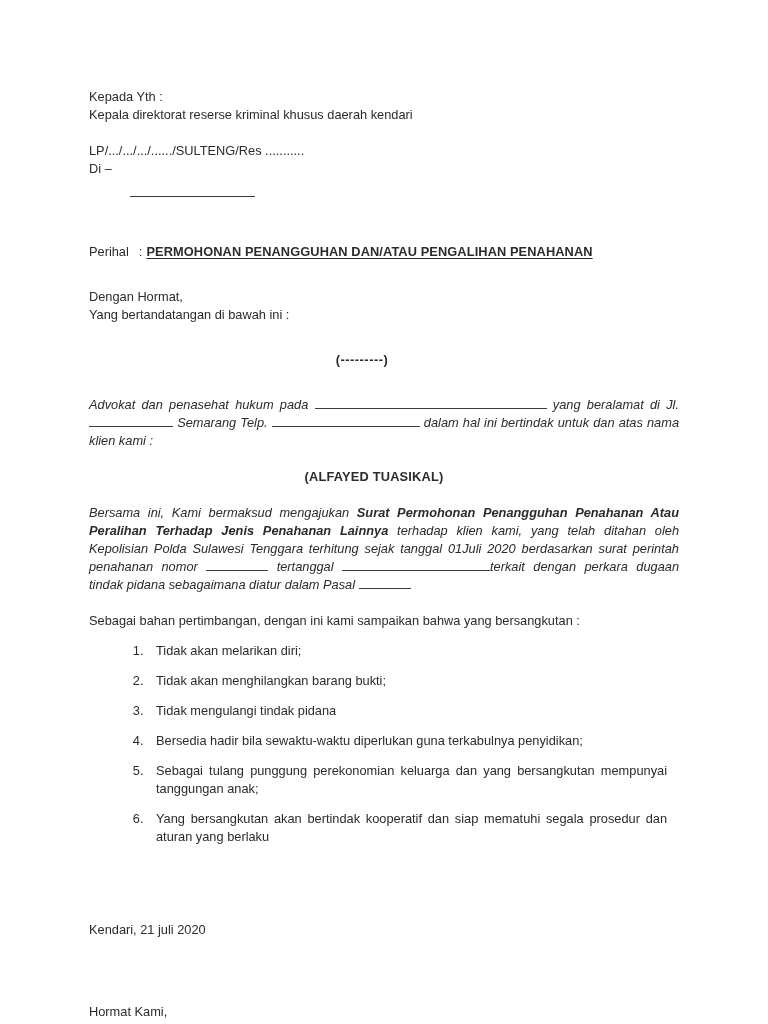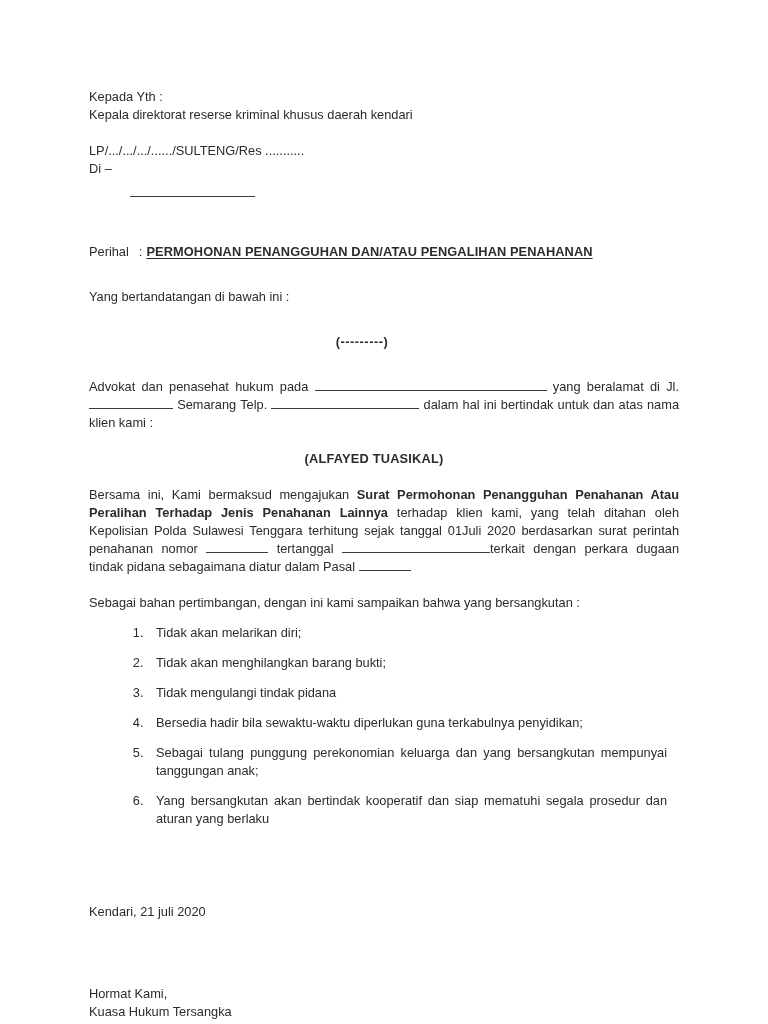--- a/index.html
+++ b/index.html
@@ -64,20 +64,21 @@
     letter-spacing: 0.2px;
     padding-right: 20px;
   }
 
   .justified {
     text-align: justify;
     text-justify: inter-word;
   }
   .justified-last {
     text-align: justify;
+    font-style: italic;
   }
   b { font-weight: bold; }
 
   ol.reasons {
     margin: 0;
     padding: 0 0 0 46px;
     list-style-position: outside;
   }
   ol.reasons li {
     padding-left: 9px;
@@ -114,20 +115,21 @@
 
     <div class="perihal-row">
       <span class="perihal-label">Perihal</span>
       <span class="perihal-colon">:</span>
       <span class="perihal-subject">PERMOHONAN PENANGGUHAN DAN/ATAU PENGALIHAN PENAHANAN</span>
     </div>
 
     <div class="gap-md"></div>
 
     <div>
+      <div class="line">Dengan Hormat,</div>
       <div class="line">Yang bertandatangan di bawah ini :</div>
     </div>
 
     <div class="gap-md"></div>
 
     <div class="centered-dashes">(---------)</div>
 
     <div class="gap-md"></div>
 
     <p class="block justified-last"><span>Advokat dan penasehat hukum pada </span><span class="u-long"></span><span> yang beralamat di Jl. </span><span class="u-short"></span><span> Semarang Telp. </span><span class="u-mid"></span><span> dalam hal ini bertindak untuk dan atas nama klien kami :</span></p>

